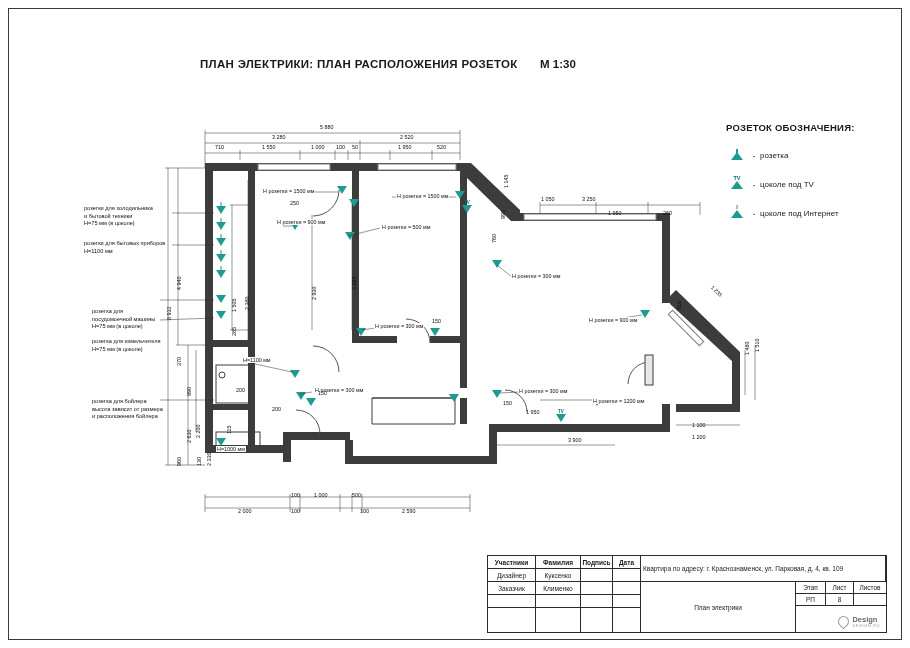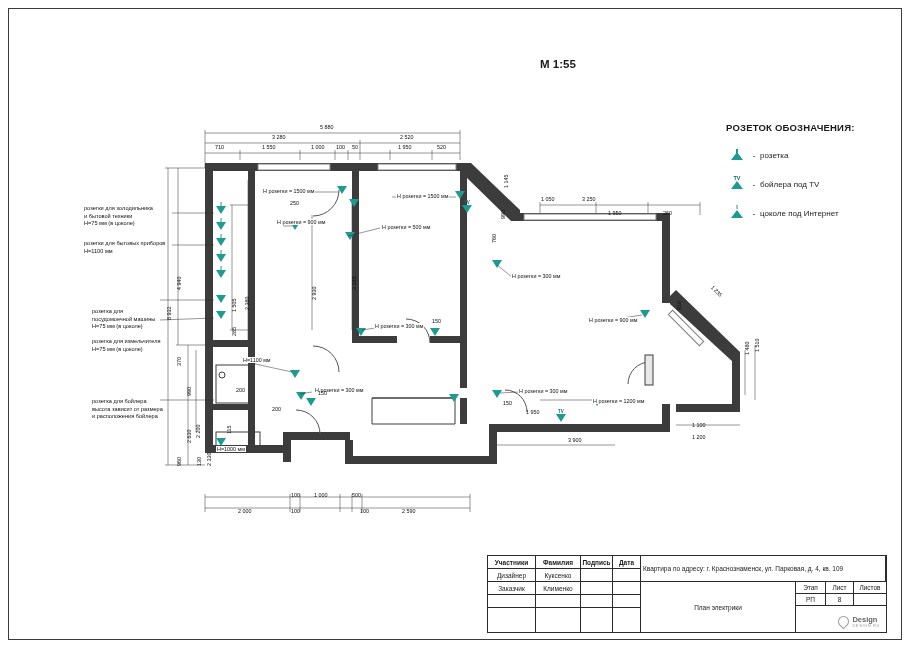--- a/index.html
+++ b/index.html
@@ -36,39 +36,40 @@
   .logo .ltxt{line-height:1.05;}
   .logo .ltxt b{font-size:7.5px;color:#666;font-weight:bold;}
   .logo .ltxt span{display:block;font-size:4px;color:#9a9a9a;letter-spacing:.6px;}
 </style>
 </head>
 <body>
 
 <div id="sheet">
   <div class="frame"></div>
 
-  <div class="title-scale">М 1:55</div>
+  <div class="title-main">ПЛАН ЭЛЕКТРИКИ:  ПЛАН  РАСПОЛОЖЕНИЯ РОЗЕТОК</div>
+  <div class="title-scale">М 1:30</div>
 
   <div class="legend">
     <div class="legend-title">РОЗЕТОК ОБОЗНАЧЕНИЯ:</div>
 
     <div class="legend-row">
       <div class="legend-sym">
         <span class="sym"><span class="stem"></span><span class="tri"></span></span>
       </div>
       <div class="legend-dash">-</div>
       <div>розетка</div>
     </div>
 
     <div class="legend-row">
       <div class="legend-sym">
         <span class="sym"><span class="lbl">TV</span><span class="tri"></span></span>
       </div>
       <div class="legend-dash">-</div>
-      <div>бойлера под TV</div>
+      <div>цоколе под TV</div>
     </div>
 
     <div class="legend-row">
       <div class="legend-sym">
         <span class="sym"><span class="lbl">I</span><span class="tri"></span></span>
       </div>
       <div class="legend-dash">-</div>
       <div>цоколе под Интернет</div>
     </div>
   </div>

